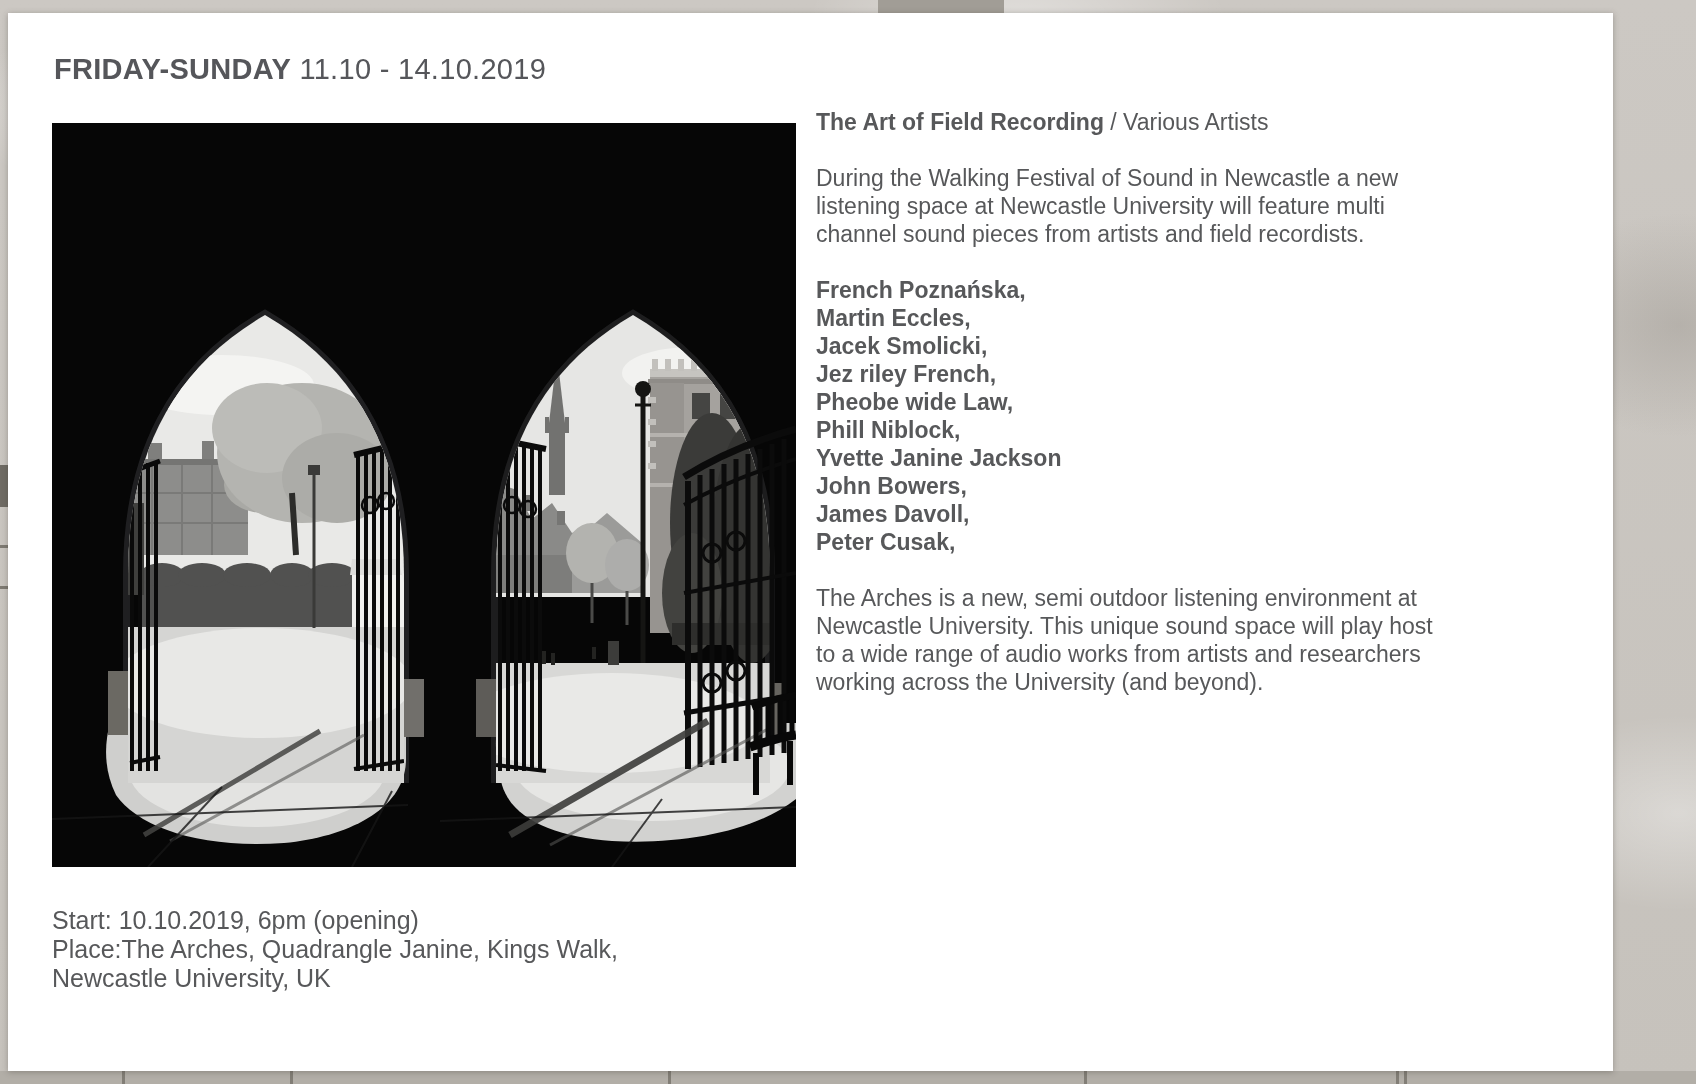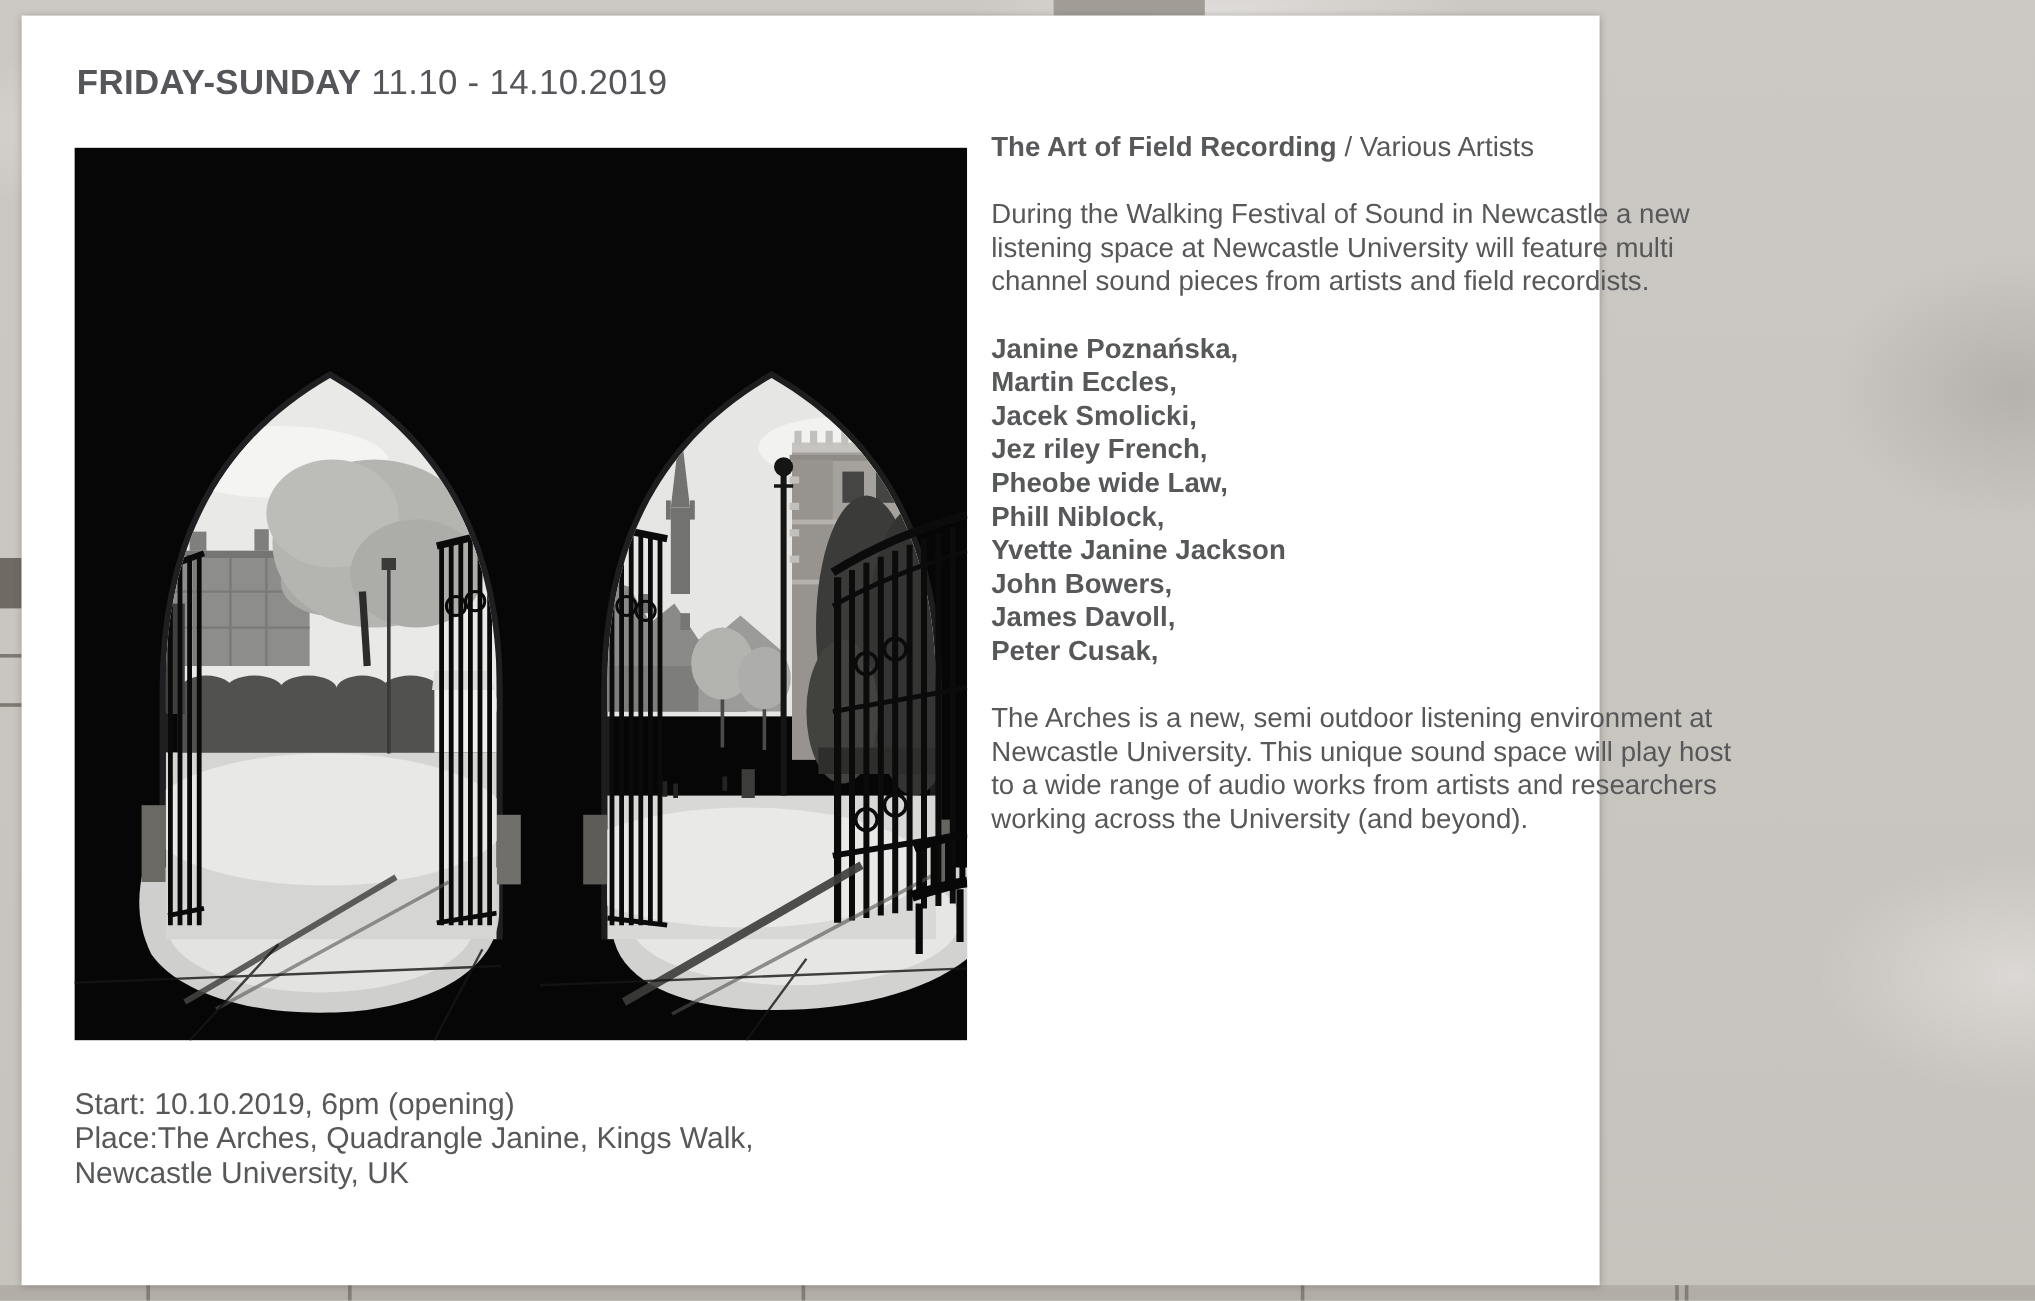--- a/index.html
+++ b/index.html
@@ -15,21 +15,21 @@
   .bg-tile{position:absolute;}
   .tile-dark-left{left:0;top:465px;width:18px;height:42px;background:#6f6b64;}
   .groove-left-1{left:0;top:545px;width:18px;height:3px;background:#7e7a72;}
   .groove-left-2{left:0;top:586px;width:18px;height:3px;background:#7e7a72;}
   .tile-dark-top{left:878px;top:0;width:126px;height:13px;background:#a19d96;}
   .bottom-band{left:0;top:1071px;width:1696px;height:13px;background:#b2aea7;}
   .seam{position:absolute;top:1071px;width:3px;height:13px;background:#827e76;}
   .seam.s1{left:122px}.seam.s2{left:290px}.seam.s3{left:668px}
   .seam.s4{left:1084px}.seam.s5{left:1396px}.seam.s6{left:1404px}
 
-  .card{position:absolute;left:18px;top:13px;width:1315px;height:1058px;background:#ffffff;
+  .card{position:absolute;left:8px;top:13px;width:1605px;height:1058px;background:#ffffff;
     box-shadow:0 1px 6px rgba(60,55,50,.35);color:#57585a;text-decoration:underline;}
   .hdr{position:absolute;left:46px;top:40px;font-size:29px;letter-spacing:.3px;color:#55565a;white-space:nowrap;}
   .hdr .w{font-weight:700;}
   .hdr .d{font-weight:400;}
 
   .photo{position:absolute;left:44px;top:110px;width:744px;height:744px;margin:0;padding:0;}
   .photo svg{display:block;}
 
   .rcol{position:absolute;left:808px;top:95px;width:640px;font-size:23px;line-height:28px;}
   .rcol .blk{margin:0 0 28px 0;}
@@ -283,21 +283,21 @@
       </svg>
     </figure>
 
     <div class="rcol">
       <div class="blk title">
         <b>The Art of Field Recording</b>
         <span>/ Various Artists</span>
       </div>
       <div class="blk">During the Walking Festival of Sound in Newcastle a new listening space at Newcastle University will feature multi channel sound pieces from artists and field recordists.</div>
       <div class="blk names">
-        <div>Janine Poznańska,</div>
+        <div>French Poznańska,</div>
         <div>Martin Eccles,</div>
         <div>Jacek Smolicki,</div>
         <div>Jez riley French,</div>
         <div>Pheobe wide Law,</div>
         <div>Phill Niblock,</div>
         <div>Yvette Janine Jackson</div>
         <div>John Bowers,</div>
         <div>James Davoll,</div>
         <div>Peter Cusak,</div>
       </div>

